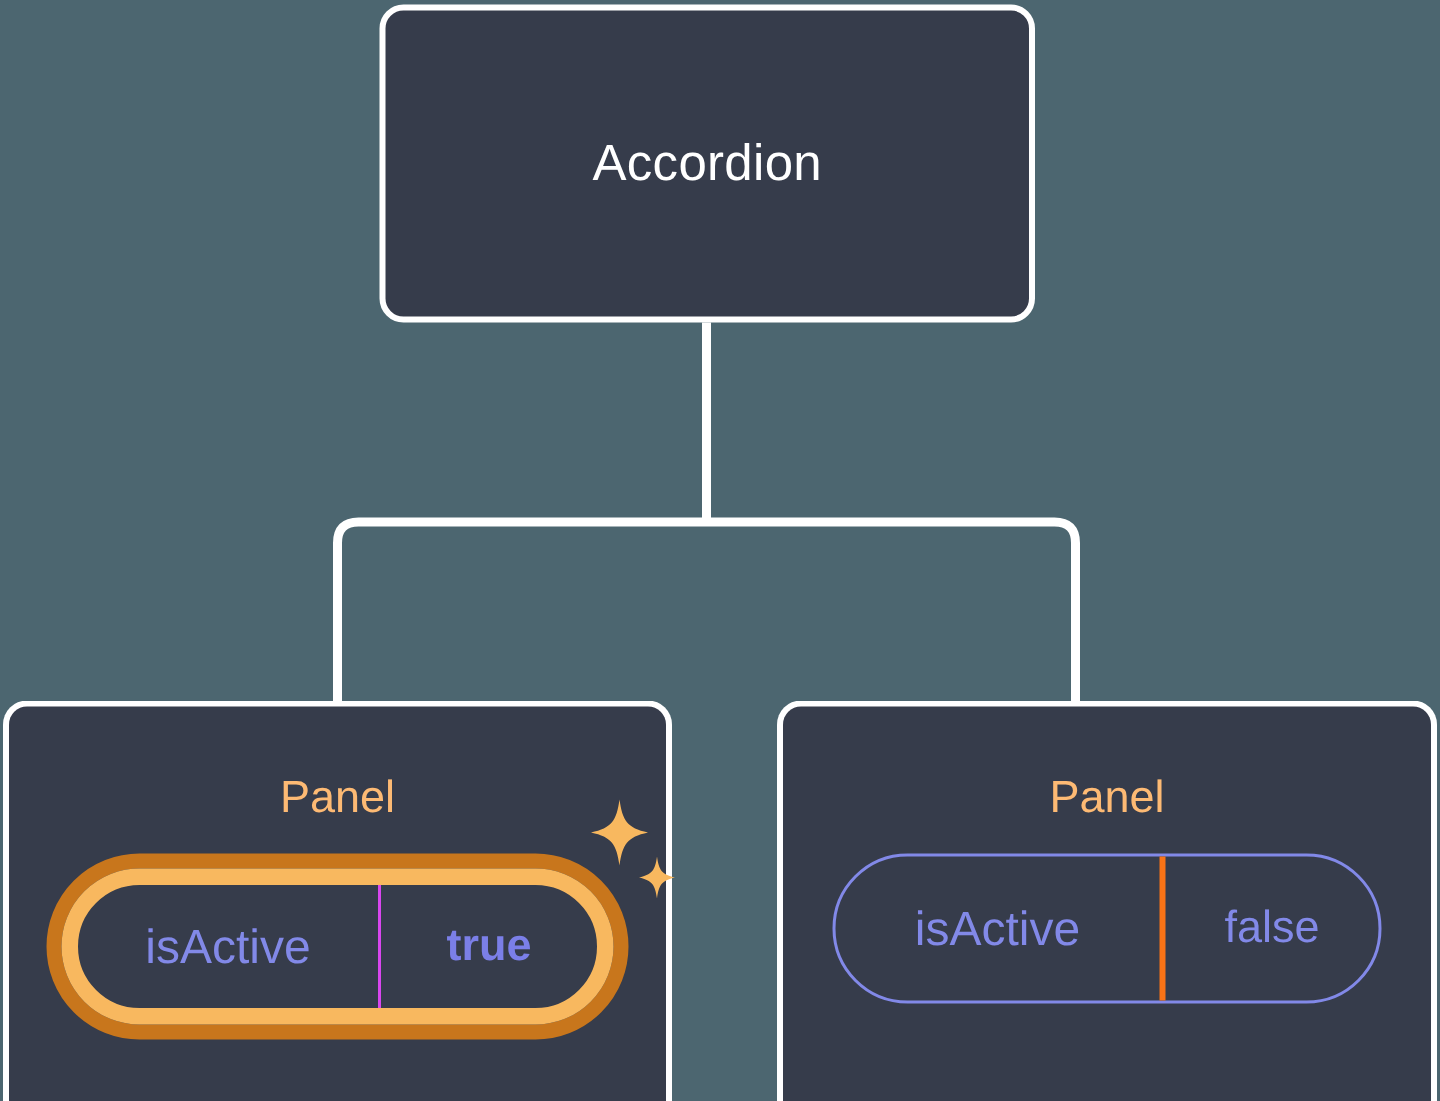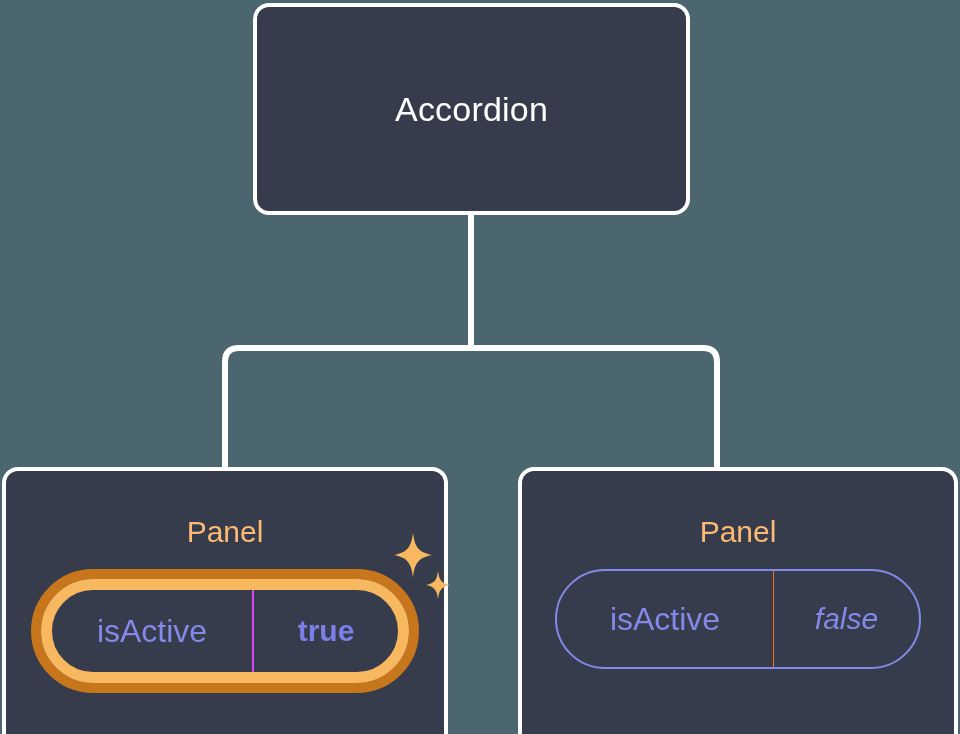--- a/index.html
+++ b/index.html
@@ -124,23 +124,22 @@
     border: 2px solid #8289e8;
     width: 366px;
   }
   .pill-normal .pill-key {
     color: #8289e8;
     flex: 0 0 216px;
   }
   .pill-normal .pill-val {
     color: #8289e8;
     flex: 1 1 auto;
-    border-left: 1px solid #f97316;
-    font-weight: 400;
-    font-style: italic;
+    border-left: 4px solid #f97316;
+    font-weight: 400;
   }
 
   
   .pill-highlight-outer {
     box-sizing: border-box;
     border: 10px solid #c8761c;
     border-radius: 999px;
     padding: 0;
     width: 388px;
     height: 124px;

